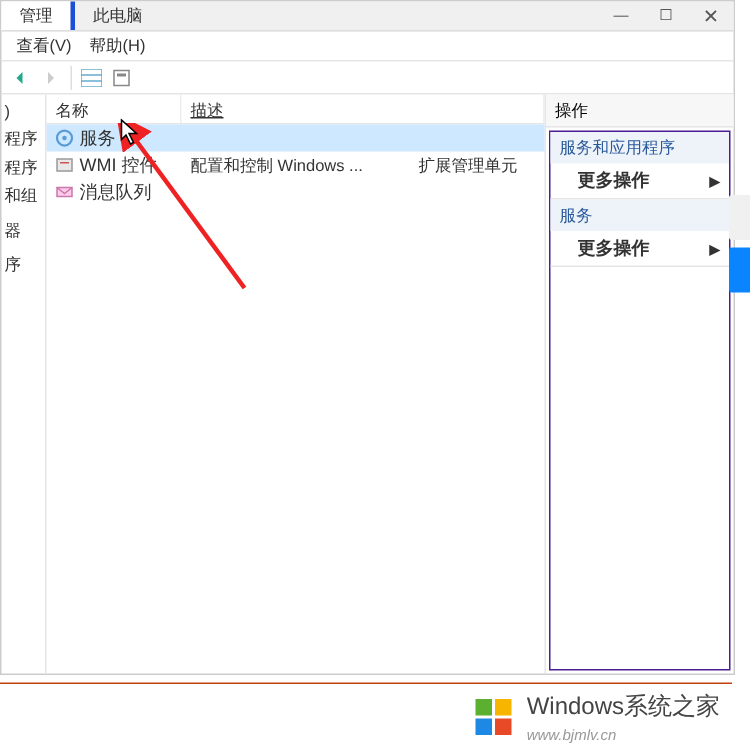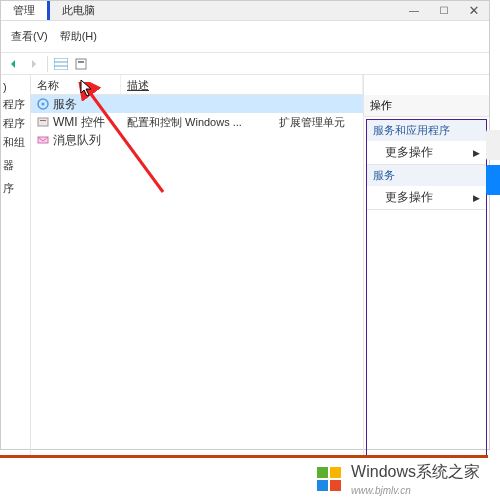--- a/index.html
+++ b/index.html
@@ -9,21 +9,21 @@
   .window { position: absolute; left: 0; top: 0; width: 490px; height: 450px; border: 1px solid #ccc; background: #fff; }
   
   .tabbar { height: 20px; background: #f0f0f0; border-bottom: 1px solid #ddd; display: flex; }
   .tab { padding: 2px 12px; font-size: 11px; color: #333; }
   .tab.active { background: #fff; border-right: 3px solid #1d4ed8; }
   
   .winbtns { position: absolute; right: 0; top: 0; display: flex; }
   .winbtn { width: 30px; height: 20px; text-align: center; font-size: 10px; line-height: 20px; color: #555; }
   .winbtn.close { font-size: 13px; }
   
-  .menubar { height: 32px; border-bottom: 1px solid #e5e5e5; display: flex; align-items: center; padding: 0 4px; }
+  .menubar { height: 20px; border-bottom: 1px solid #e5e5e5; display: flex; align-items: center; padding: 0 4px; }
   .menuitem { font-size: 11px; color: #333; padding: 0 6px; }
   
   .toolbar { height: 22px; border-bottom: 1px solid #e5e5e5; display: flex; align-items: center; padding: 0 4px; gap: 2px; }
   .tbtn { width: 18px; height: 18px; display: inline-flex; align-items: center; justify-content: center; font-size: 11px; color: #666; }
   .tbtn.green svg { fill: #2a8; }
   .tbtn.grid svg { fill: #7af; stroke:#58c; }
   .tbsep { width:1px; height:16px; background:#ddd; margin:0 2px; }
   
   .body { display: flex; height: calc(100% - 62px); }
   
@@ -38,36 +38,36 @@
   .col.desc { flex: 1; text-decoration: underline; }
   .listrows { flex:1; position: relative; }
   .row { display: flex; height: 18px; align-items: center; }
   .row.sel { background: #cde8ff; }
   .cell { font-size: 11px; color: #333; padding: 0 6px; overflow: hidden; white-space: nowrap; display: flex; align-items: center; gap: 4px; }
   .cell.name { width: 90px; }
   .cell.type { width: 90px; }
   .cell.desc { flex: 1; }
   .icn { width: 12px; height: 12px; display: inline-block; }
   
-  .actionpane { width: 125px; display: flex; flex-direction: column; margin-top: 20px; }
+  .actionpane { width: 125px; display: flex; flex-direction: column; }
   .ap-hdr { background: #f7f7f7; border-bottom: 1px solid #e5e5e5; padding: 3px 6px; font-size: 11px; }
   .ap-body { flex:1; border: 1px solid #4c1d95; margin: 2px; }
   .ap-section { border-bottom: 1px solid #e5e5e5; }
   .ap-sechdr { background: #eef3fa; padding: 3px 6px; font-size: 11px; color: #2a5a9c; }
-  .ap-item { padding: 3px 6px 3px 18px; font-size: 11px; color: #333; display:flex; justify-content: space-between; align-items:center; }
+  .ap-item { padding: 3px 6px 3px 18px; font-size: 11px; color: #333; display:flex; justify-content: space-between; align-items:center;font-weight:bold; }
   .ap-arrow { font-size: 9px; color: #333; }
   
   
   .redarrow { position: absolute; left: 78px; top: 82px; pointer-events: none; }
   
   
   .cursor { position: absolute; left: 80px; top: 79px; pointer-events: none; }
   
   
-  .wm { position: absolute; left: 0; bottom: 0; width: 488px; height: 45px; background: #fff; display:flex; align-items:center; justify-content:flex-end; padding: 0 8px; gap: 8px; border-top: 3px solid #c2410c; }
+  .wm { position: absolute; left: 0; bottom: 0; width: 488px; height: 45px; background: #fff; display:flex; align-items:center; justify-content:flex-end; padding: 0 8px; gap: 8px; border-top: 1px solid #c2410c; }
   .wm-logo { display:flex; align-items:center; gap:4px; }
   .wm-text { font-size: 16px; color: #444; }
   .wm-url { font-size: 10px; color: #999; font-style: italic; }
   
   
   .frag { position: absolute; right: 0; top: 165px; width: 14px; height: 30px; background: #0a84ff; border-radius: 2px 0 0 2px; }
   .frag2 { position: absolute; right: 0; top: 130px; width: 14px; height: 30px; background: #f0f0f0; border-radius: 2px 0 0 2px; }
 </style>
 </head>
 <body>

